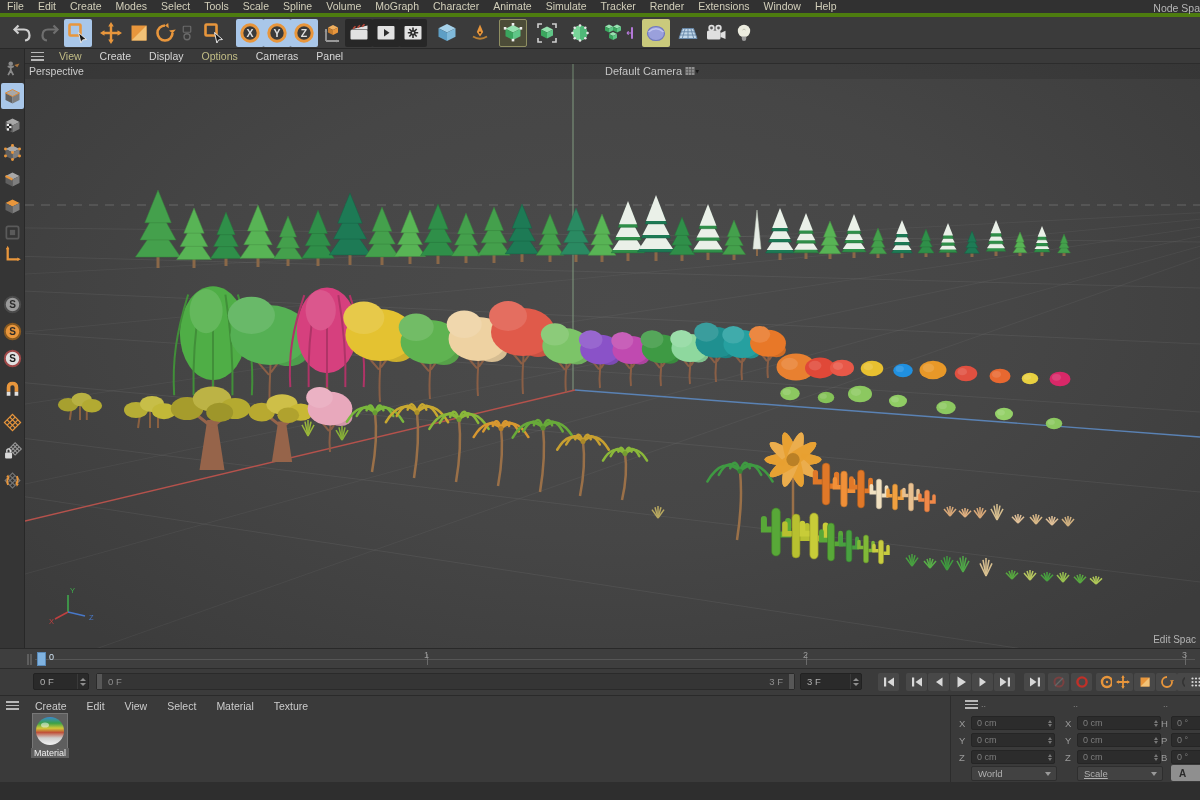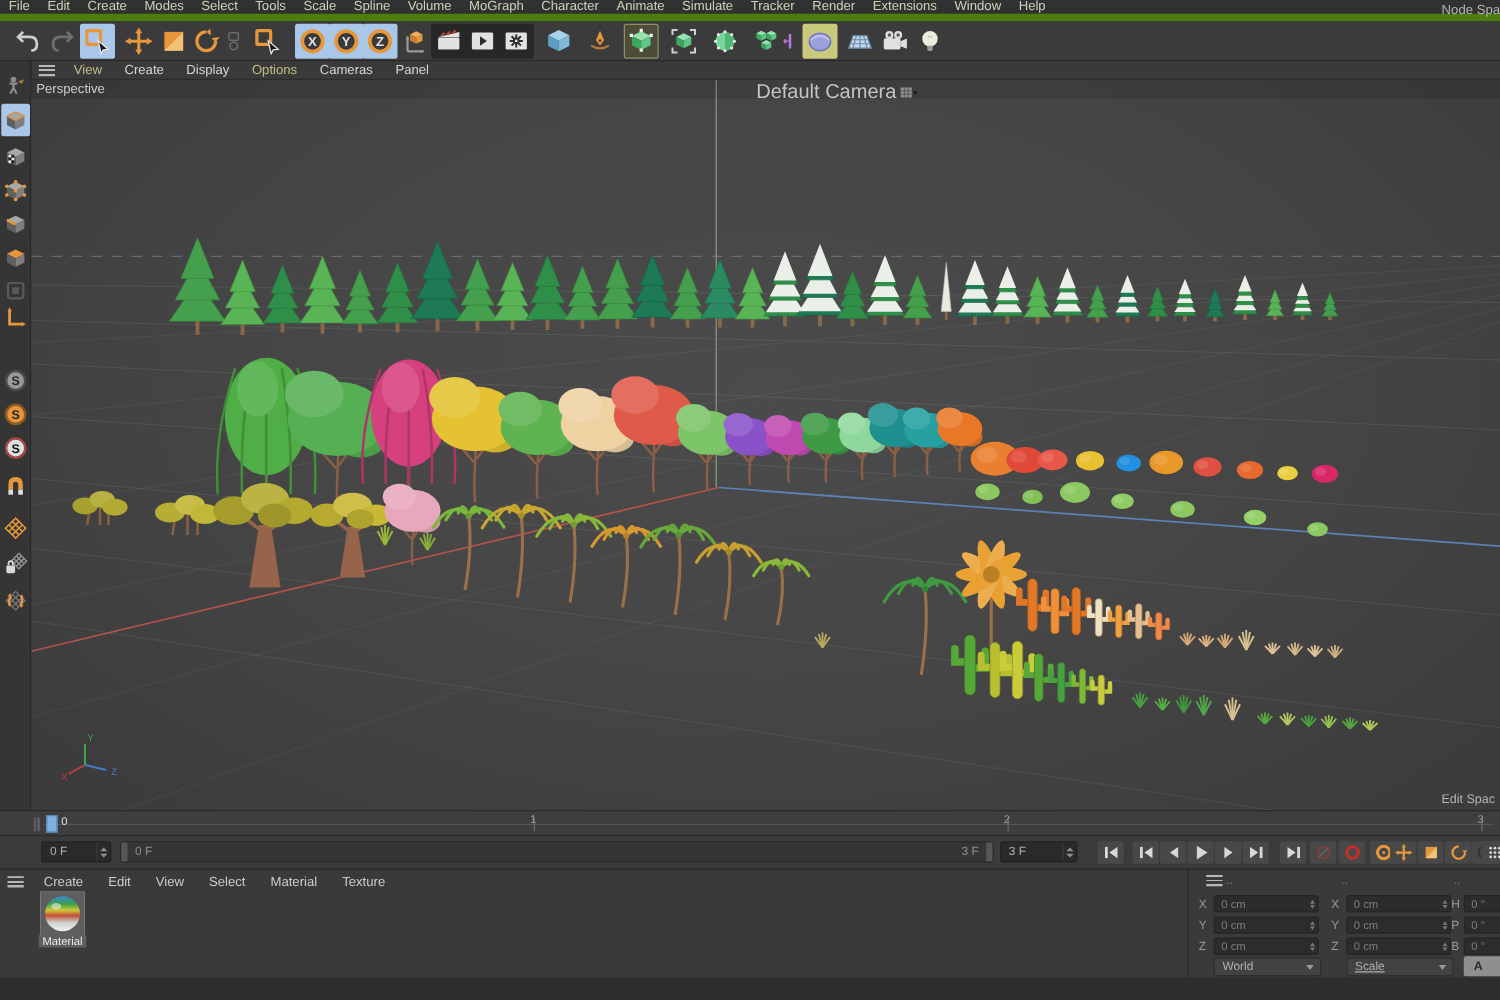--- a/index.html
+++ b/index.html
@@ -2,21 +2,21 @@
 <html><head>
 <meta charset="utf-8">
 <style>
   * { margin:0; padding:0; box-sizing:border-box; }
   html,body { width:1200px; height:800px; overflow:hidden; background:#2e2e2e;
               font-family:"Liberation Sans", sans-serif; }
   #app { position:relative; width:1200px; height:800px; }
 
   
   #menubar { position:absolute; left:0; top:0; width:1200px; height:17px;
-             background:#313131; border-bottom:6px solid #4d7c0f;
+             background:#313131; border-bottom:4px solid #4d7c0f;
              display:flex; align-items:center; }
   .menu-item { font-size:10.5px; color:#d2cfba; padding:0 7px; line-height:17px; white-space:nowrap; }
   #menubar-right { position:absolute; right:0; top:0; height:17px; line-height:17px;
                    font-size:10.5px; color:#b5b5b5; padding-right:0; white-space:nowrap; }
 
   
   #toolbar { position:absolute; left:0; top:17px; width:1200px; height:32px;
              background:#3b3b3b; border-bottom:1px solid #282828; }
   .tool { position:absolute; top:2px; width:28px; height:28px; border-radius:2px;
           display:flex; align-items:center; justify-content:center; }
@@ -40,21 +40,21 @@
           background:#353535; border-right:1px solid #282828; }
   .rail-tool { position:absolute; left:1px; width:23px; height:26px; border-radius:2px;
                display:flex; align-items:center; justify-content:center; }
 
   
   #viewport { position:absolute; left:25px; top:64px; width:1175px; height:584px; overflow:hidden;
               background:radial-gradient(ellipse at 50% 42%, #4b4b4b 0%, #464646 48%, #3c3c3c 92%); }
   #vp-header { position:absolute; left:0; top:0; width:1175px; height:15px;
                background:rgba(0,0,0,0.10); }
   #vp-label { position:absolute; left:4px; top:1px; font-size:10.5px; color:#cccccc; }
-  #vp-camera { position:absolute; left:580px; top:1px; font-size:16px; color:#c4c4c4;
+  #vp-camera { position:absolute; left:580px; top:1px; font-size:11px; color:#c4c4c4;
                display:flex; align-items:center; gap:3px; }
   #vp-gridspacing { position:absolute; right:4px; bottom:3px; font-size:10px; color:#b4b4b4; white-space:nowrap; }
   #vp-svg { position:absolute; left:0; top:0; }
 
   
   #ruler { position:absolute; left:0; top:648px; width:1200px; height:21px;
            background:#3e3e3e; border-top:1px solid #292929; border-bottom:1px solid #2b2b2b; }
   #ruler-track { position:absolute; left:35px; right:5px; top:10px; height:1px; background:#565656; }
   .ruler-tick { position:absolute; top:5px; width:1px; height:11px; background:#6a6a6a; }
   .ruler-num { position:absolute; top:1px; font-size:9px; color:#9a9a9a; }

